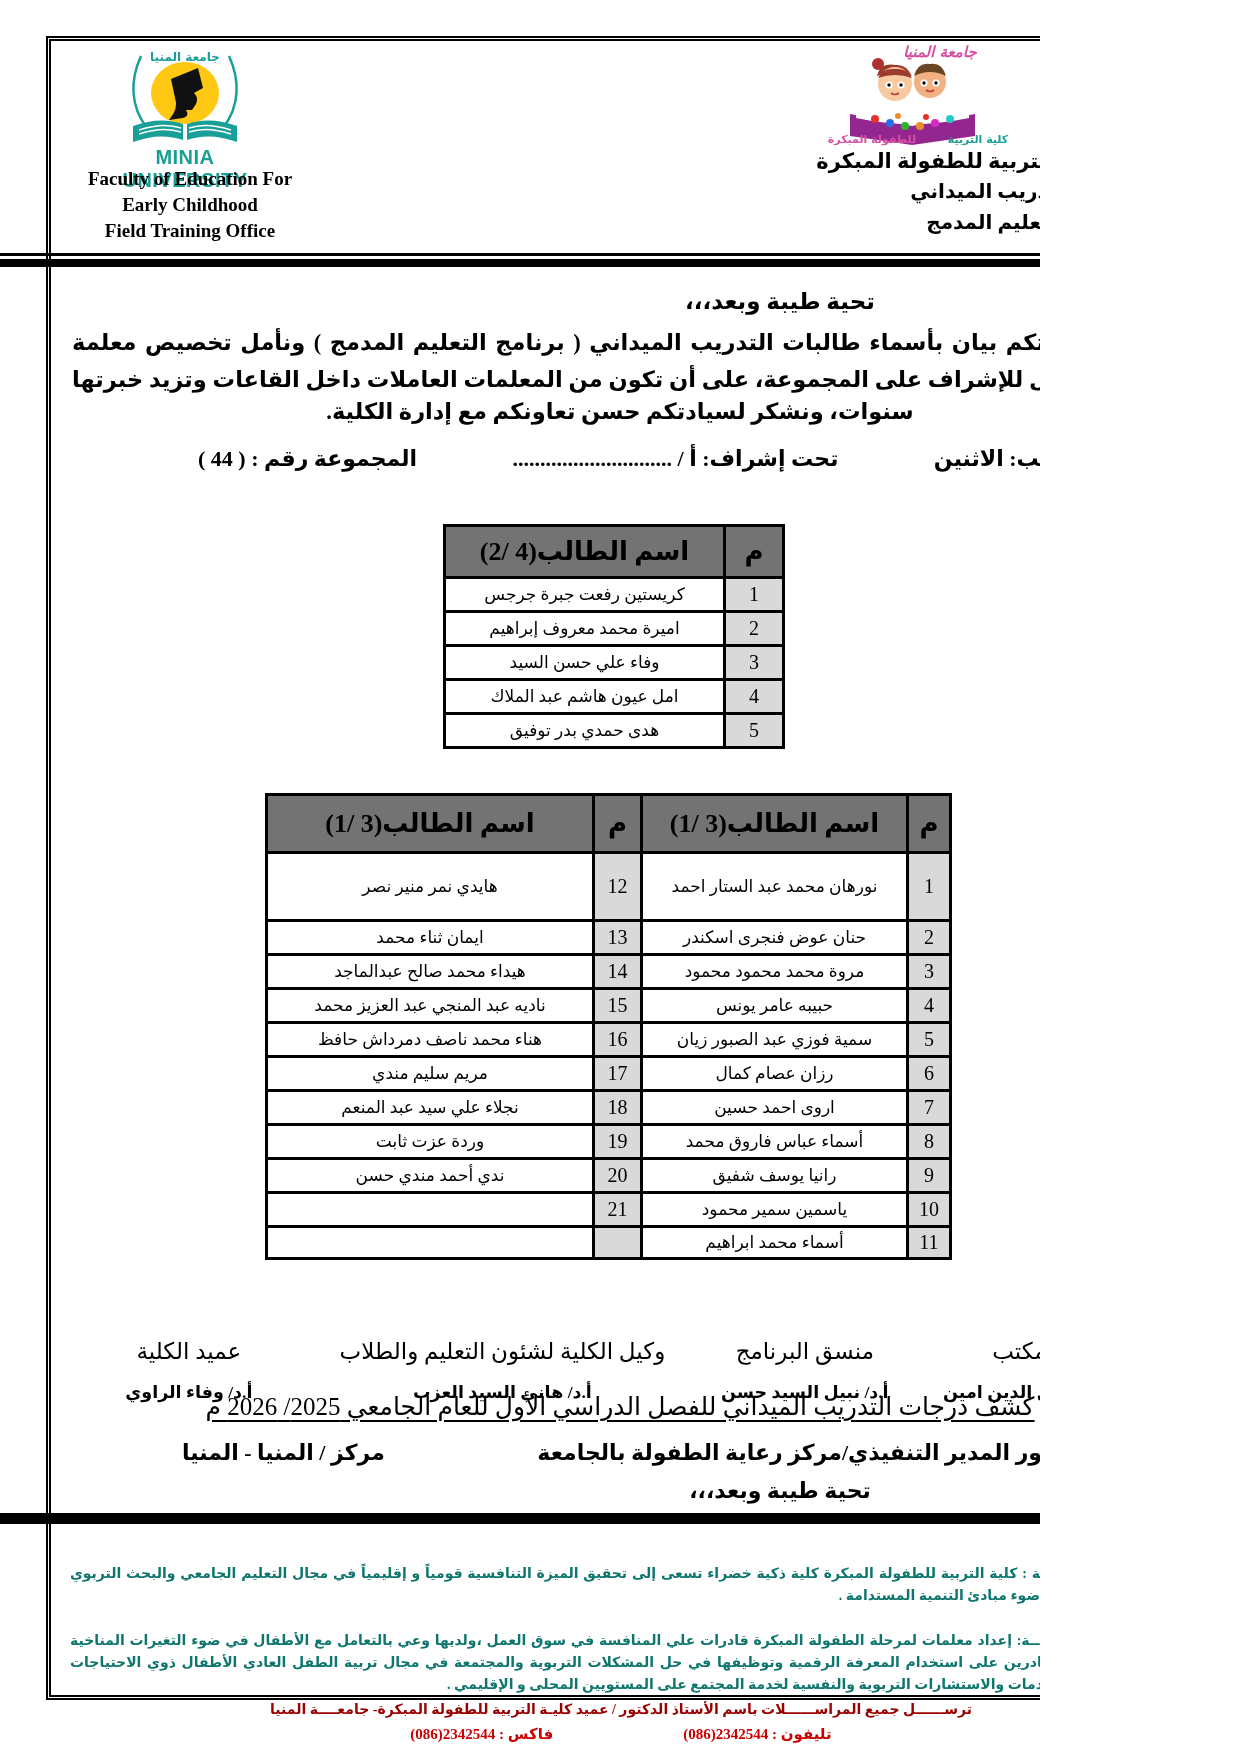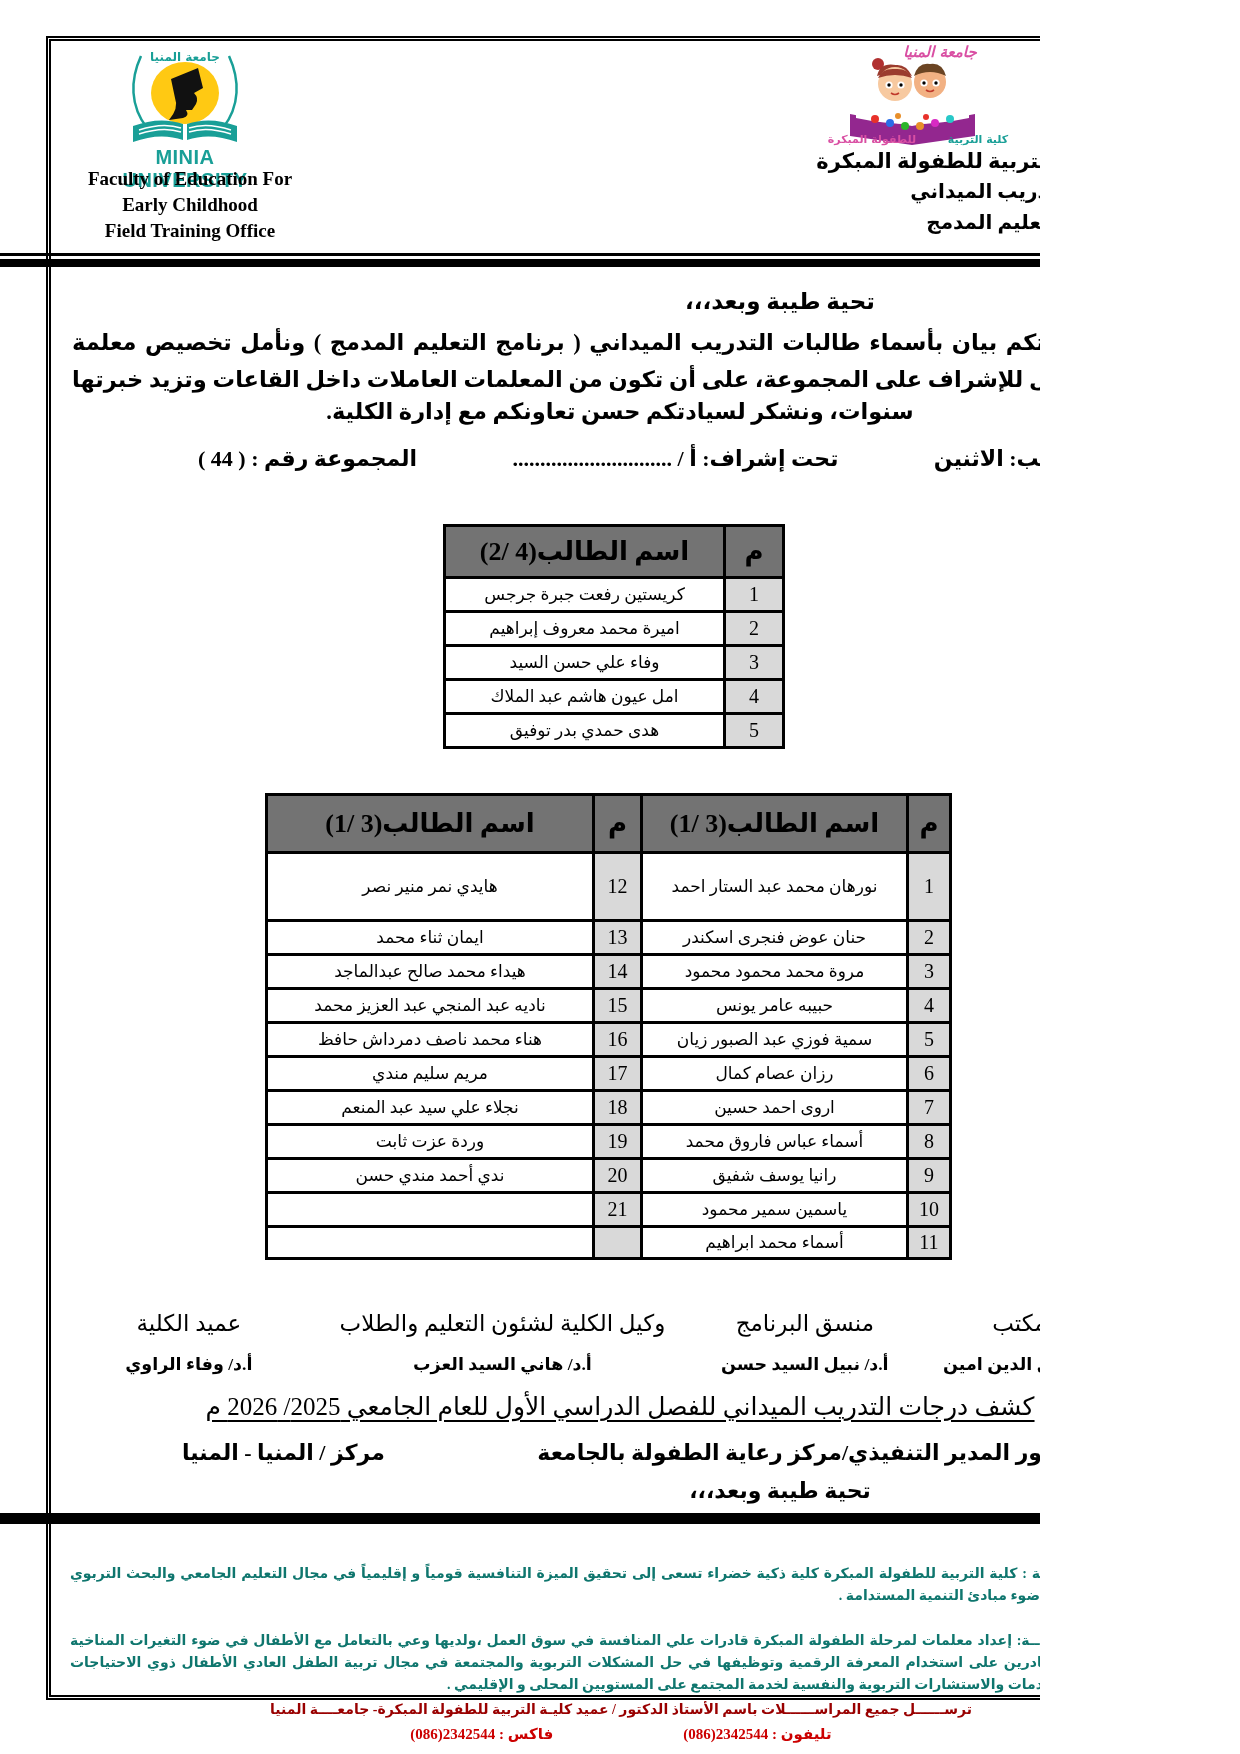--- a/index.html
+++ b/index.html
@@ -53,21 +53,21 @@
   .t2 th{height:58px;}
   .t2 td{height:34px;}
   .t2 tr.tall td{height:68px;}
   .t2 td.cell-bl{vertical-align:bottom;text-align:left;}
   .t2 tr.last td{height:32px;}
 
   
   .sig-row{position:absolute;left:60px;width:1120px;direction:rtl;display:flex;}
   .sig-titles{top:1310px;font-size:23px;}
   .sig-names{top:1354px;font-size:17.5px;font-weight:bold;}
-  .sig-col{text-align:center;}
+  .sig-col{text-align:center;margin-top:28px;}
   .sig-row .sig-col:nth-child(1){width:23%;}
   .sig-row .sig-col:nth-child(2){width:21%;}
   .sig-row .sig-col:nth-child(3){width:33%;}
   .sig-row .sig-col:nth-child(4){width:23%;}
 
   .grades-title{position:absolute;left:70px;top:1392px;width:1100px;text-align:center;
       direction:rtl;font-size:25px;text-decoration:underline;text-underline-offset:5px;}
   .exec-line{position:absolute;left:72px;top:1440px;width:1100px;direction:rtl;
       display:flex;justify-content:space-between;font-weight:bold;font-size:22px;
       box-sizing:border-box;padding-left:110px;}

